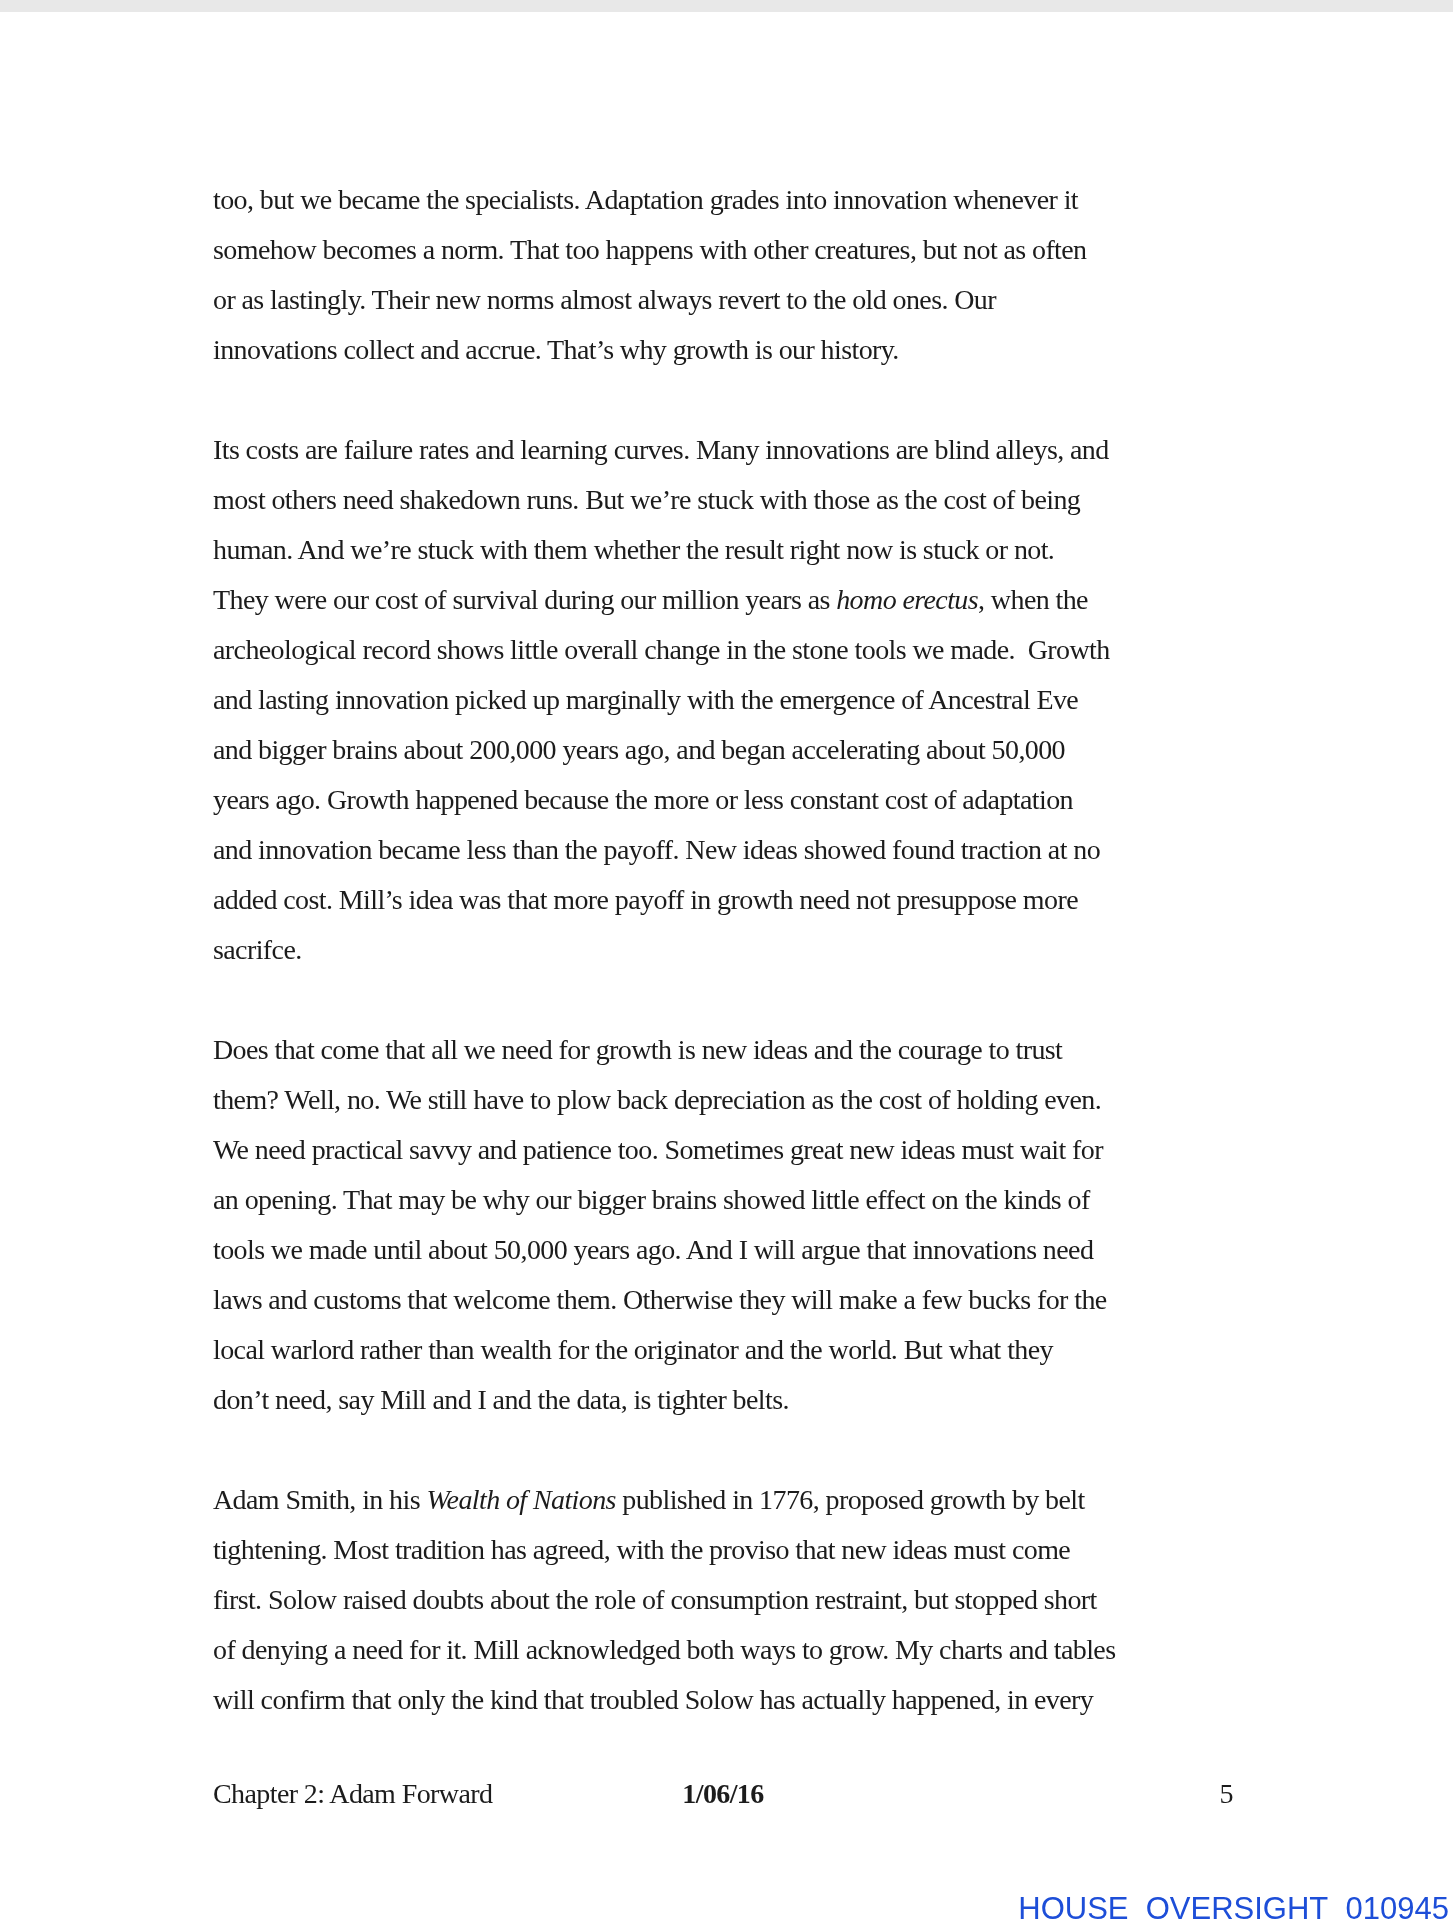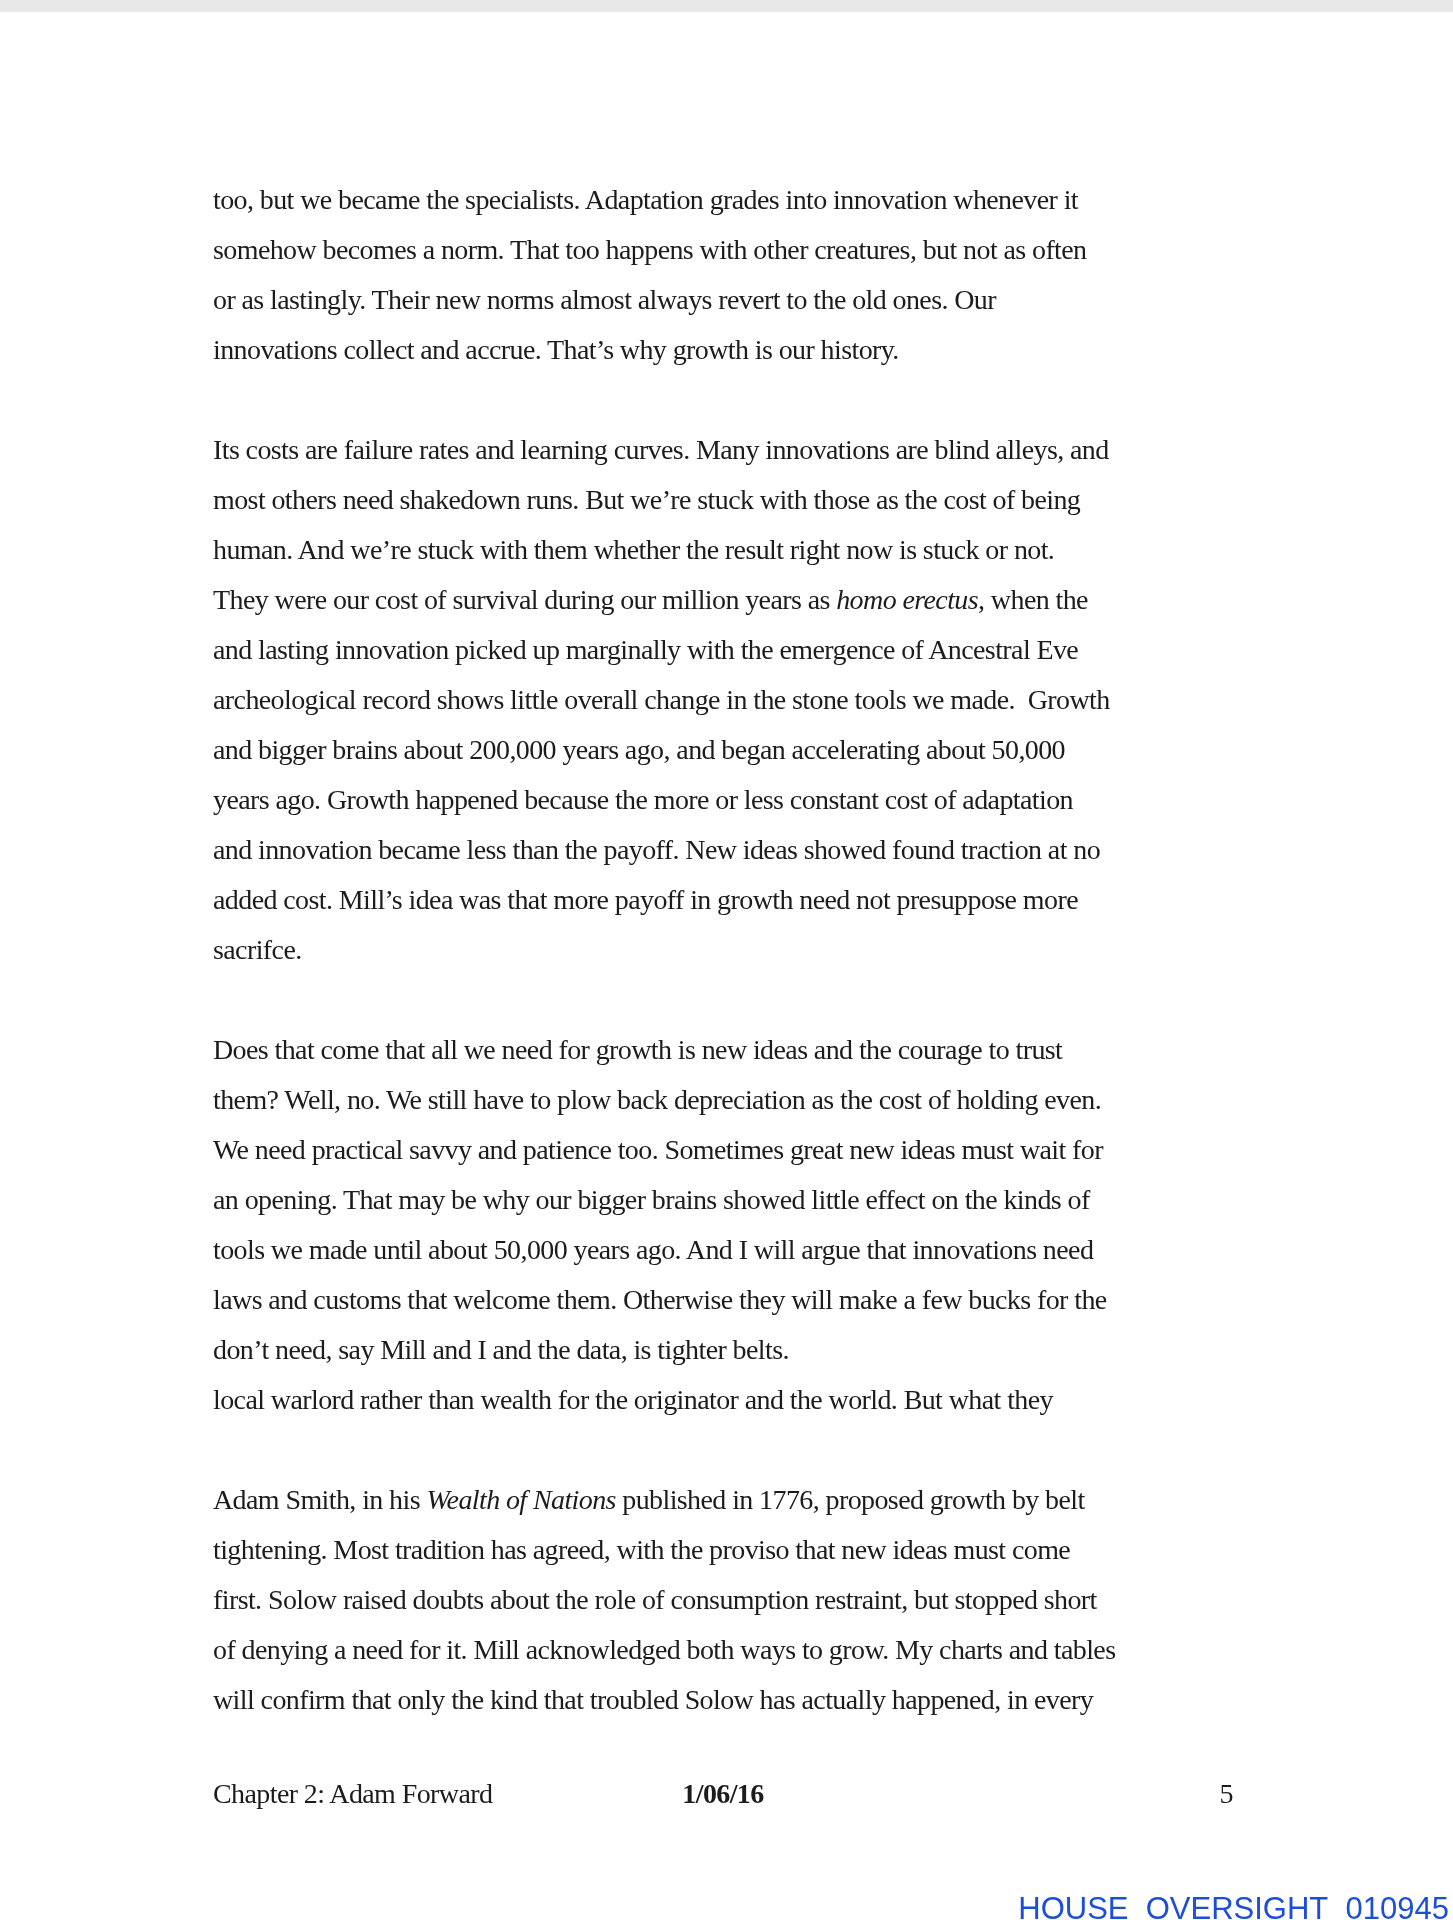--- a/index.html
+++ b/index.html
@@ -87,37 +87,37 @@
         <div class="text-line"><span>too, but we became the specialists. Adaptation grades into innovation whenever it</span></div>
         <div class="text-line"><span>somehow becomes a norm. That too happens with other creatures, but not as often</span></div>
         <div class="text-line"><span>or as lastingly. Their new norms almost always revert to the old ones. Our</span></div>
         <div class="text-line"><span>innovations collect and accrue. That’s why growth is our history.</span></div>
       </div>
       <div class="paragraph">
         <div class="text-line"><span>Its costs are failure rates and learning curves. Many innovations are blind alleys, and</span></div>
         <div class="text-line"><span>most others need shakedown runs. But we’re stuck with those as the cost of being</span></div>
         <div class="text-line"><span>human. And we’re stuck with them whether the result right now is stuck or not.</span></div>
         <div class="text-line"><span>They were our cost of survival during our million years as </span><span class="italic">homo erectus</span><span>, when the</span></div>
+        <div class="text-line"><span>archeological record shows little overall change in the stone tools we made.  Growth</span></div>
         <div class="text-line"><span>and lasting innovation picked up marginally with the emergence of Ancestral Eve</span></div>
-        <div class="text-line"><span>archeological record shows little overall change in the stone tools we made.  Growth</span></div>
         <div class="text-line"><span>and bigger brains about 200,000 years ago, and began accelerating about 50,000</span></div>
         <div class="text-line"><span>years ago. Growth happened because the more or less constant cost of adaptation</span></div>
         <div class="text-line"><span>and innovation became less than the payoff. New ideas showed found traction at no</span></div>
         <div class="text-line"><span>added cost. Mill’s idea was that more payoff in growth need not presuppose more</span></div>
         <div class="text-line"><span>sacrifce.</span></div>
       </div>
       <div class="paragraph">
         <div class="text-line"><span>Does that come that all we need for growth is new ideas and the courage to trust</span></div>
         <div class="text-line"><span>them? Well, no. We still have to plow back depreciation as the cost of holding even.</span></div>
         <div class="text-line"><span>We need practical savvy and patience too. Sometimes great new ideas must wait for</span></div>
         <div class="text-line"><span>an opening. That may be why our bigger brains showed little effect on the kinds of</span></div>
         <div class="text-line"><span>tools we made until about 50,000 years ago. And I will argue that innovations need</span></div>
         <div class="text-line"><span>laws and customs that welcome them. Otherwise they will make a few bucks for the</span></div>
+        <div class="text-line"><span>local warlord rather than wealth for the originator and the world. But what they</span></div>
         <div class="text-line"><span>don’t need, say Mill and I and the data, is tighter belts.</span></div>
-        <div class="text-line"><span>local warlord rather than wealth for the originator and the world. But what they</span></div>
       </div>
       <div class="paragraph">
         <div class="text-line"><span>Adam Smith, in his </span><span class="italic">Wealth of Nations</span><span> published in 1776, proposed growth by belt</span></div>
         <div class="text-line"><span>tightening. Most tradition has agreed, with the proviso that new ideas must come</span></div>
         <div class="text-line"><span>first. Solow raised doubts about the role of consumption restraint, but stopped short</span></div>
         <div class="text-line"><span>of denying a need for it. Mill acknowledged both ways to grow. My charts and tables</span></div>
         <div class="text-line"><span>will confirm that only the kind that troubled Solow has actually happened, in every</span></div>
       </div>
     </div>
 

